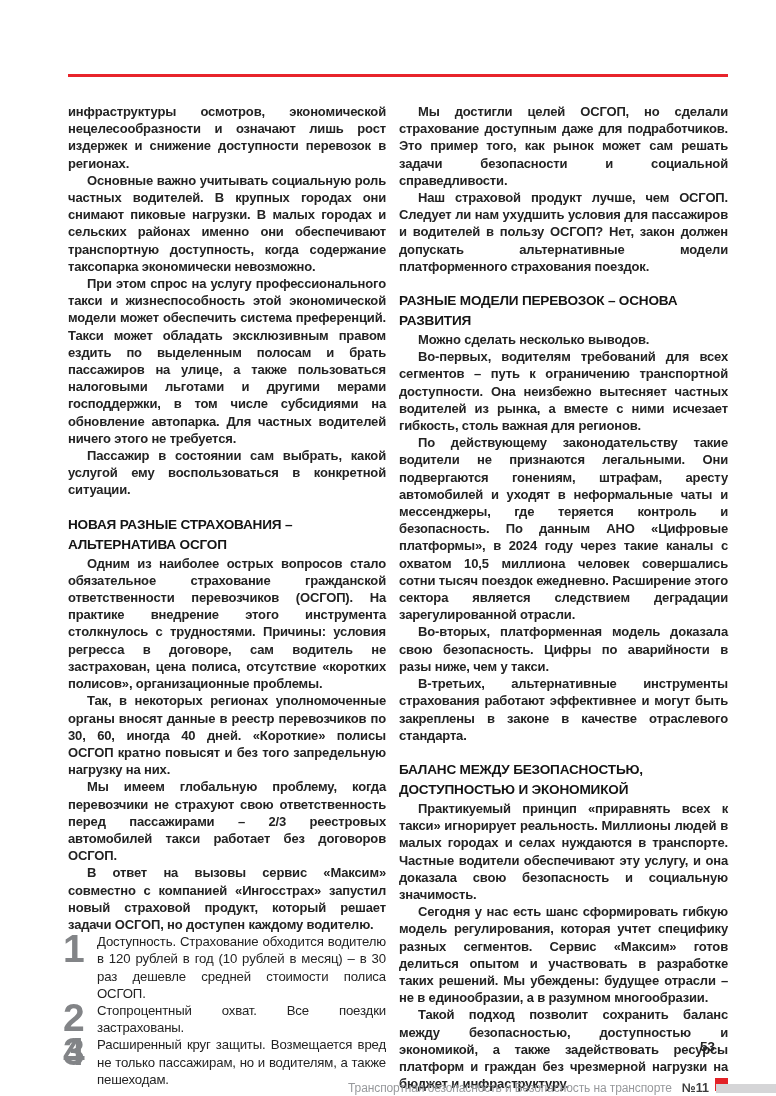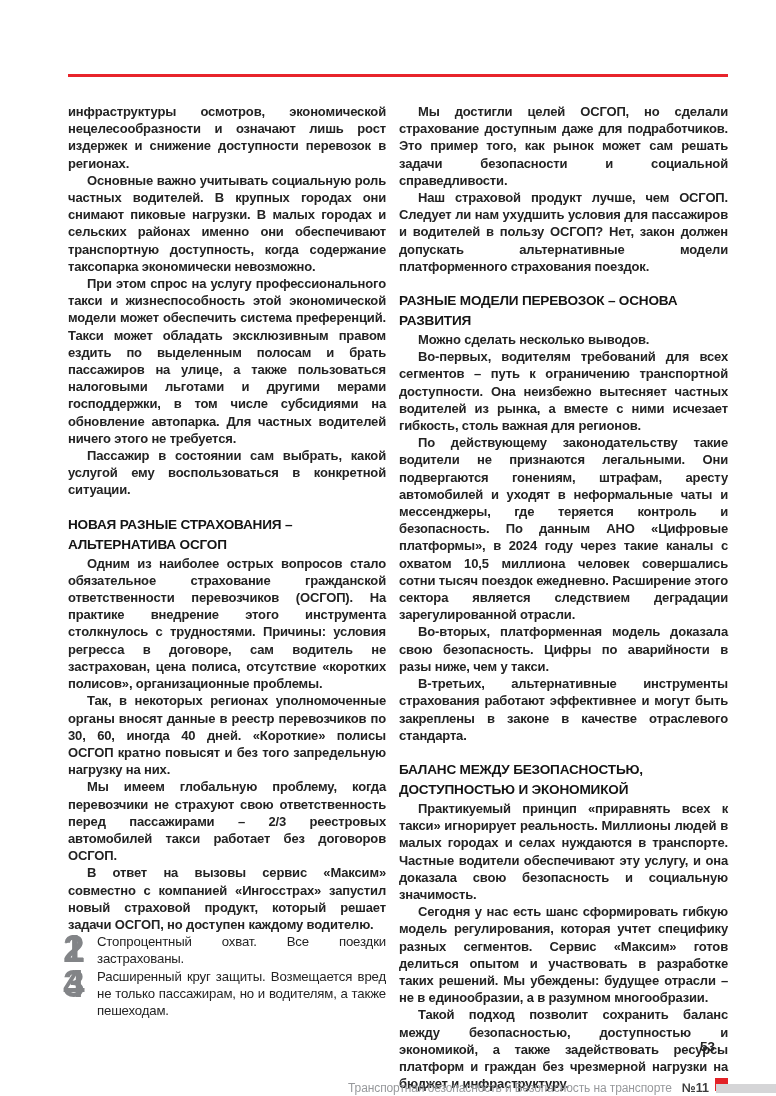--- a/index.html
+++ b/index.html
@@ -67,21 +67,21 @@
     <div class="col col-left" id="col-left">
         <p class="body noindent">инфраструктуры осмотров, экономической нецелесообразности и означают лишь рост издержек и снижение доступности перевозок в регионах.</p>
         <p class="body">Основные важно учитывать социальную роль частных водителей. В крупных городах они снимают пиковые нагрузки. В малых городах и сельских районах именно они обеспечивают транспортную доступность, когда содержание таксопарка экономически невозможно.</p>
         <p class="body">При этом спрос на услугу профессионального такси и жизнеспособность этой экономической модели может обеспечить система преференций. Такси может обладать эксклюзивным правом ездить по выделенным полосам и брать пассажиров на улице, а также пользоваться налоговыми льготами и другими мерами господдержки, в том числе субсидиями на обновление автопарка. Для частных водителей ничего этого не требуется.</p>
         <p class="body">Пассажир в состоянии сам выбрать, какой услугой ему воспользоваться в конкретной ситуации.</p>
         <div class="heading">НОВАЯ РАЗНЫЕ СТРАХОВАНИЯ – АЛЬТЕРНАТИВА ОСГОП</div>
         <p class="body">Одним из наиболее острых вопросов стало обязательное страхование гражданской ответственности перевозчиков (ОСГОП). На практике внедрение этого инструмента столкнулось с трудностями. Причины: условия регресса в договоре, сам водитель не застрахован, цена полиса, отсутствие «коротких полисов», организационные проблемы.</p>
         <p class="body">Так, в некоторых регионах уполномоченные органы вносят данные в реестр перевозчиков по 30, 60, иногда 40 дней. «Короткие» полисы ОСГОП кратно повысят и без того запредельную нагрузку на них.</p>
         <p class="body">Мы имеем глобальную проблему, когда перевозчики не страхуют свою ответственность перед пассажирами – 2/3 реестровых автомобилей такси работает без договоров ОСГОП.</p>
         <p class="body">В ответ на вызовы сервис «Максим» совместно с компанией «Ингосстрах» запустил новый страховой продукт, который решает задачи ОСГОП, но доступен каждому водителю.</p>
-        <div class="li"><span class="num">1</span></div>
+        <div class="li"><span class="num">1</span><span>Доступность. Страхование обходится водителю в 120 рублей в год (10 рублей в месяц) – в 30 раз дешевле средней стоимости полиса ОСГОП.</span></div>
         <div class="li"><span class="num">2</span><span>Стопроцентный охват. Все поездки застрахованы.</span></div>
         <div class="li"><span class="num">3</span></div>
         <div class="li"><span class="num">4</span><span>Расширенный круг защиты. Возмещается вред не только пассажирам, но и водителям, а также пешеходам.</span></div>
       </div>
     <div class="col col-right" id="col-right">
         <p class="body">Мы достигли целей ОСГОП, но сделали страхование доступным даже для подработчиков. Это пример того, как рынок может сам решать задачи безопасности и социальной справедливости.</p>
         <p class="body">Наш страховой продукт лучше, чем ОСГОП. Следует ли нам ухудшить условия для пассажиров и водителей в пользу ОСГОП? Нет, закон должен допускать альтернативные модели платформенного страхования поездок.</p>
         <div class="heading">РАЗНЫЕ МОДЕЛИ ПЕРЕВОЗОК – ОСНОВА РАЗВИТИЯ</div>
         <p class="body">Можно сделать несколько выводов.</p>
         <p class="body">Во-первых, водителям требований для всех сегментов – путь к ограничению транспортной доступности. Она неизбежно вытесняет частных водителей из рынка, а вместе с ними исчезает гибкость, столь важная для регионов.</p>

